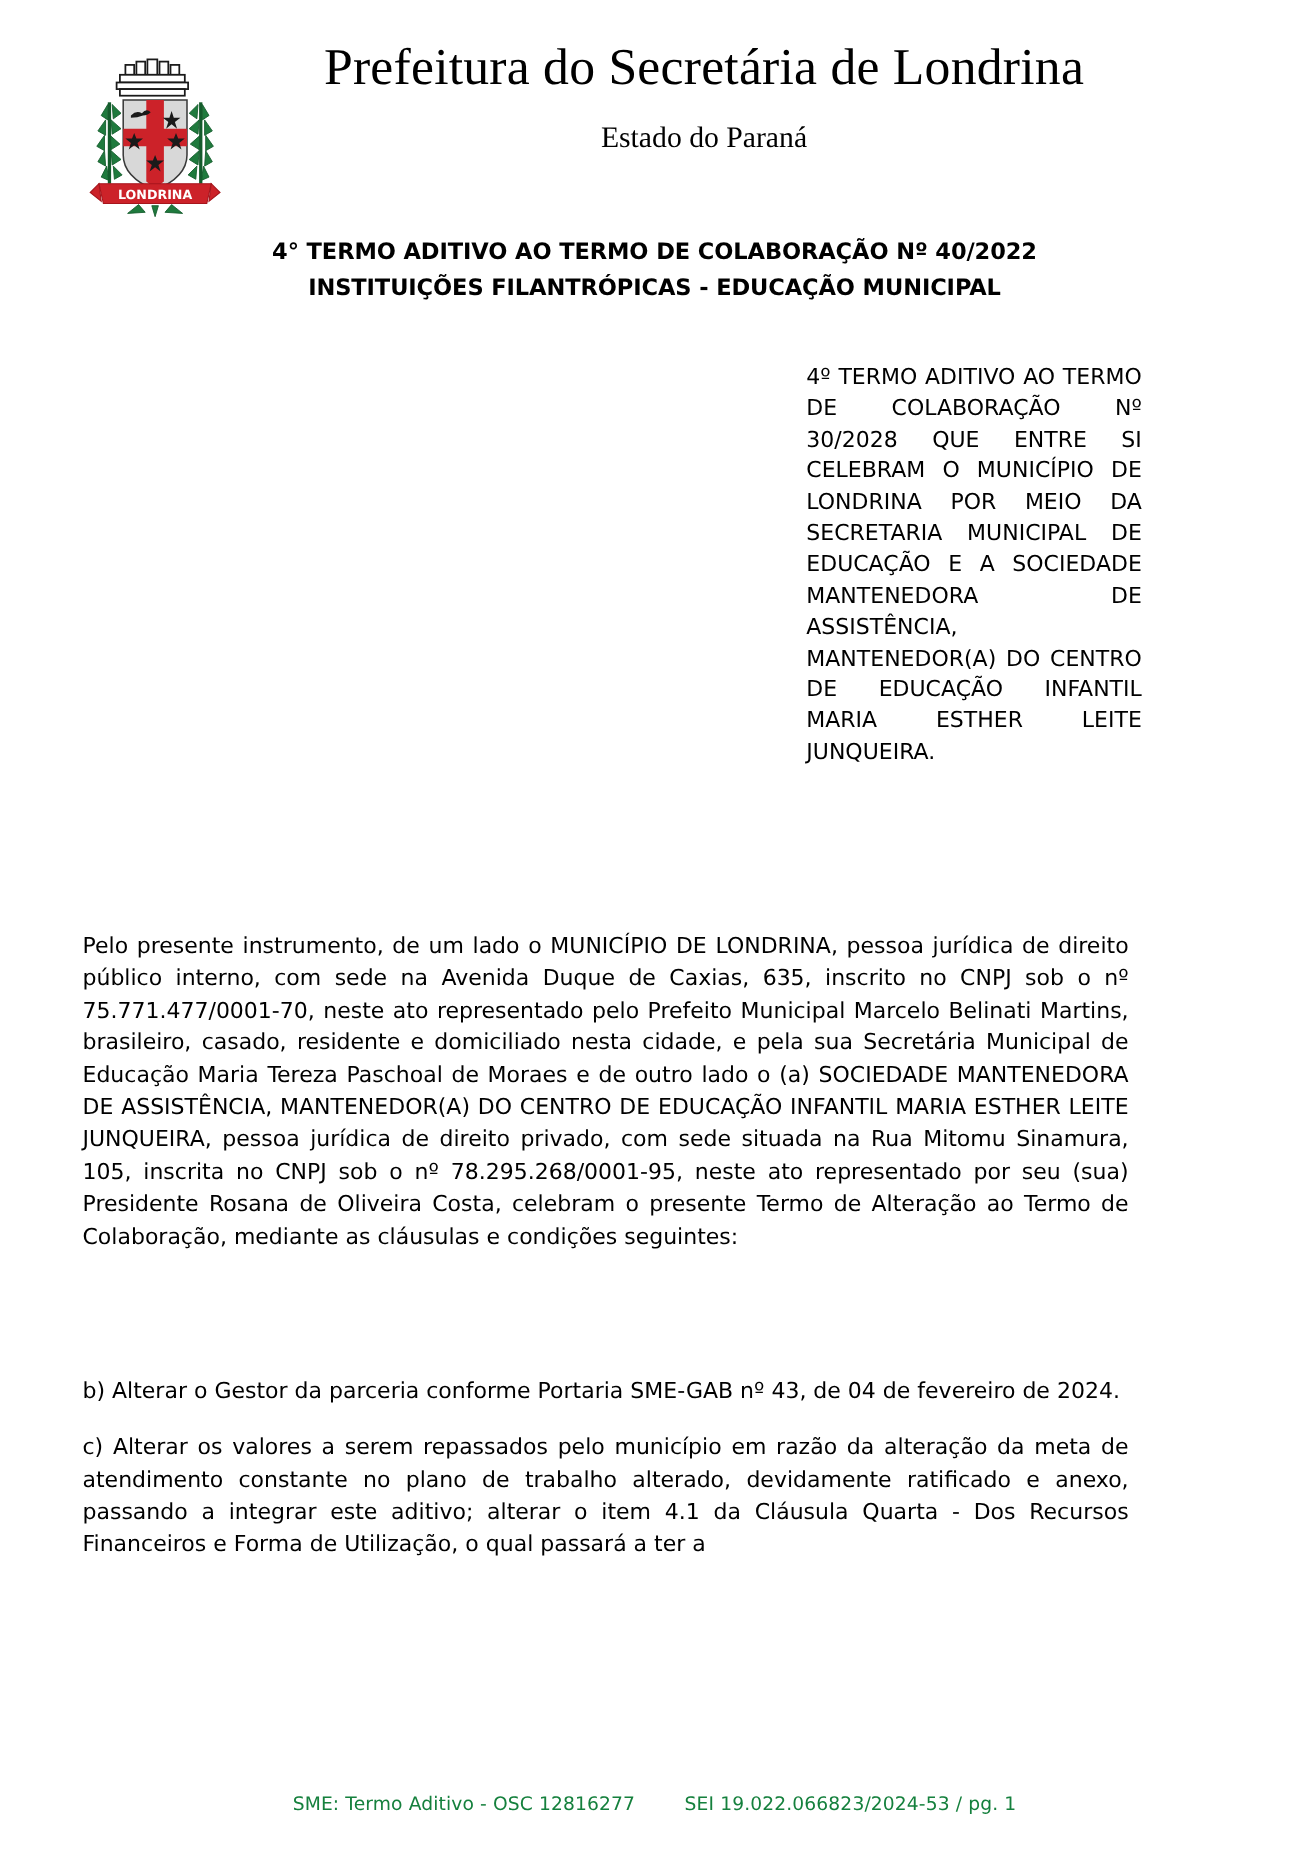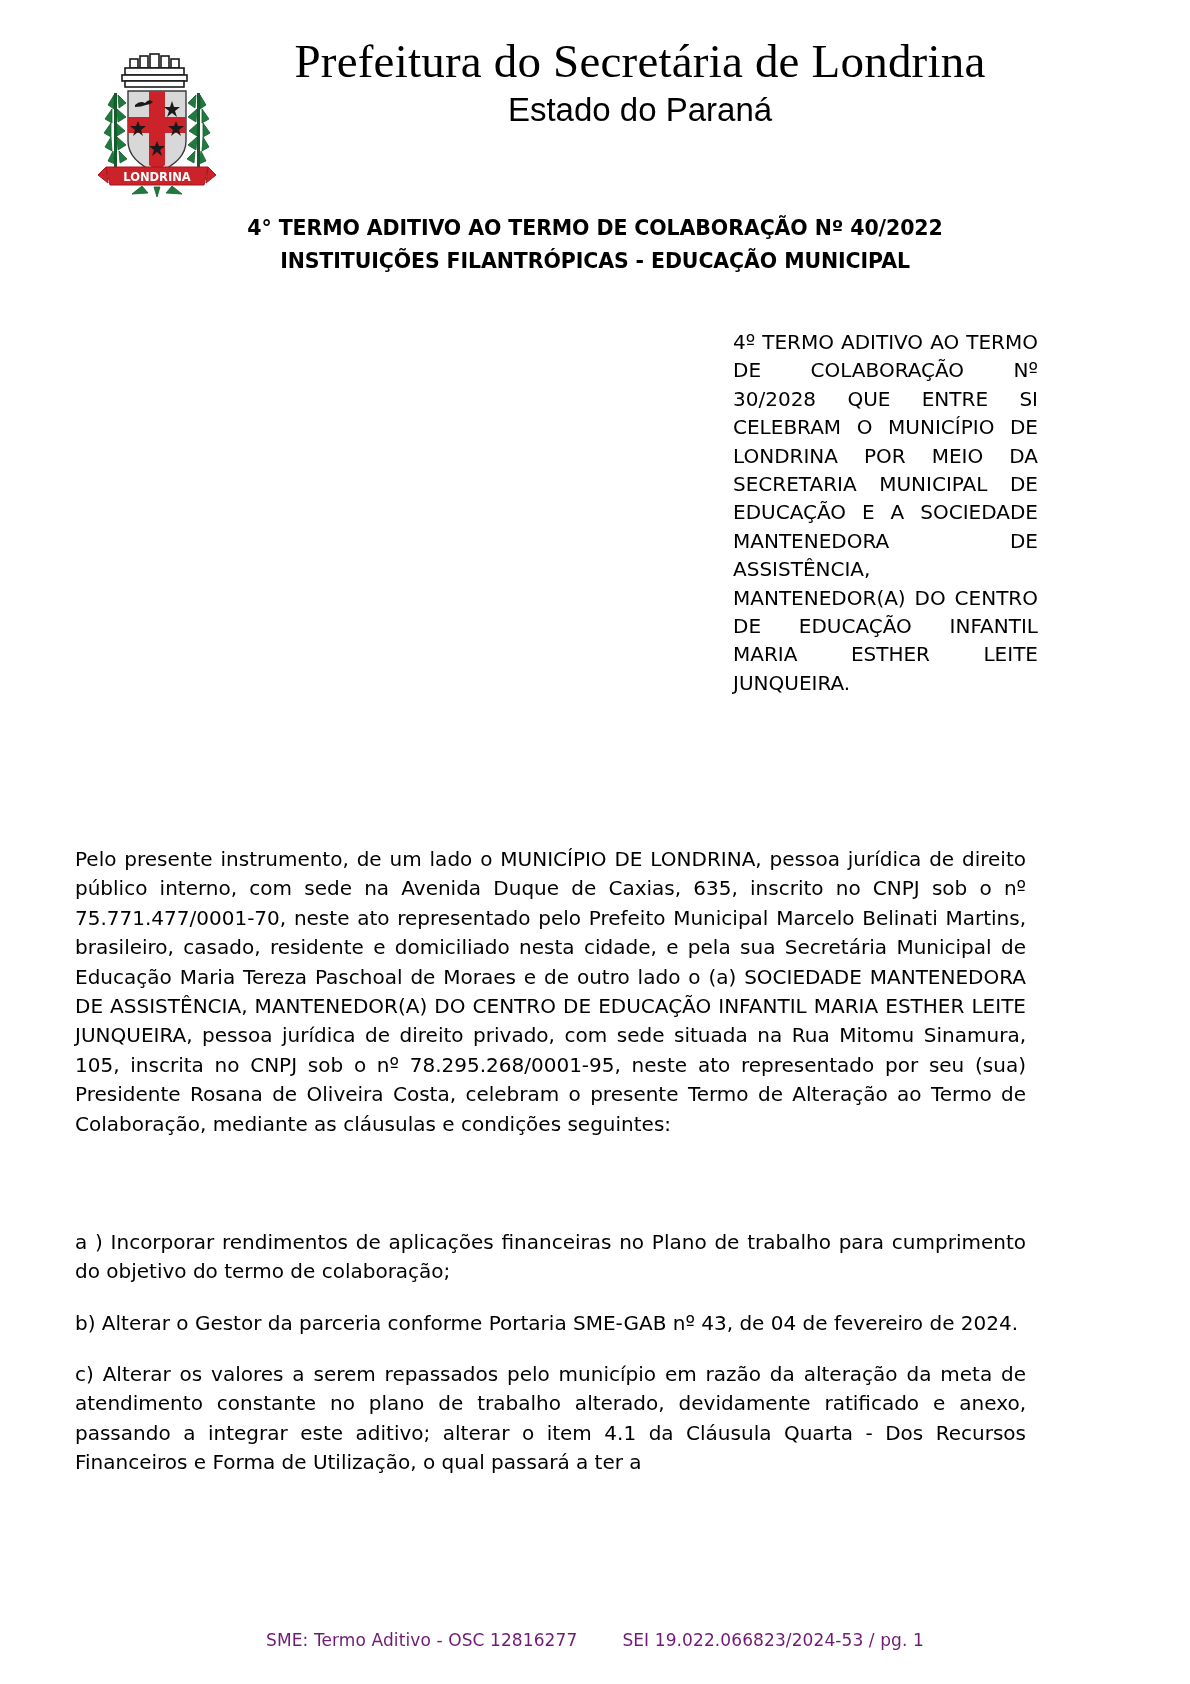--- a/index.html
+++ b/index.html
@@ -23,46 +23,46 @@
   
   .doc-header {
     position: absolute;
     left: 0;
     top: 34px;
     width: 1190px;
     height: 150px;
   }
   .brasao {
     position: absolute;
-    left: 92px;
+    left: 76px;
     top: 15px;
     width: 130px;
     height: 150px;
   }
   .header-titles {
     position: absolute;
     left: 240px;
     top: 0;
     width: 800px;
     text-align: center;
   }
   .header-line1 {
     font-family: "Liberation Serif", serif;
     font-size: 47px;
     line-height: 1.16;
     letter-spacing: 0.2px;
     color: #000;
     white-space: nowrap;
   }
   .header-line2 {
-    font-family: Liberation Sans, sans-serif;
-    font-size: 33px;
+    font-family: Liberation Serif, serif;
+    font-size: 27px;
     line-height: 1.25;
     color: #000;
-    margin-top: 0;
+    margin-top: 20px;
   }
 
   
   .title-block {
     position: absolute;
     left: 75px;
     top: 212px;
     width: 1040px;
     text-align: center;
   }
@@ -104,21 +104,21 @@
   .gap-lg { height: 45px; }
   .gap-md { height: 22px; }
 
   
   .footer {
     position: absolute;
     left: 0;
     top: 1630px;
     width: 1190px;
     text-align: center;
-    color: #701a75;
+    color: #15803d;
     font-size: 17px;
     letter-spacing: 0.1px;
   }
   .footer span { display: inline-block; }
   .footer .sep { width: 34px; }
 </style>
 </head>
 <body>
 
 <div class="page">
@@ -206,21 +206,20 @@
     <div class="title-line">INSTITUIÇÕES FILANTRÓPICAS - EDUCAÇÃO MUNICIPAL</div>
   </div>
 
   <div class="preamble">4º TERMO ADITIVO AO TERMO DE COLABORAÇÃO Nº 30/2028 QUE ENTRE SI CELEBRAM O MUNICÍPIO DE LONDRINA POR MEIO DA SECRETARIA MUNICIPAL DE EDUCAÇÃO E A SOCIEDADE MANTENEDORA DE ASSISTÊNCIA, MANTENEDOR(A) DO CENTRO DE EDUCAÇÃO INFANTIL MARIA ESTHER LEITE JUNQUEIRA.</div>
 
   <div class="body-text">
     <p>Pelo presente instrumento, de um lado o MUNICÍPIO DE LONDRINA, pessoa jurídica de direito público interno, com sede na Avenida Duque de Caxias, 635, inscrito no CNPJ sob o nº 75.771.477/0001-70, neste ato representado pelo Prefeito Municipal Marcelo Belinati Martins, brasileiro, casado, residente e domiciliado nesta cidade, e pela sua Secretária Municipal de Educação Maria Tereza Paschoal de Moraes  e de outro lado o (a) SOCIEDADE MANTENEDORA DE ASSISTÊNCIA, MANTENEDOR(A) DO CENTRO DE EDUCAÇÃO INFANTIL MARIA ESTHER LEITE JUNQUEIRA, pessoa jurídica de direito privado, com sede situada na Rua Mitomu Sinamura, 105, inscrita no CNPJ sob o nº 78.295.268/0001-95, neste ato representado por seu (sua) Presidente Rosana de Oliveira Costa, celebram o presente Termo de Alteração ao Termo de Colaboração, mediante as cláusulas e condições seguintes:</p>
     <div class="gap-lg"></div>
     <div class="gap-md"></div>
     <div class="gap-md"></div>
-    <p>a ) Incorporar rendimentos de aplicações financeiras no Plano de trabalho para cumprimento do objetivo do termo de colaboração;</p>
     <div class="gap-md"></div>
     <p>b) Alterar o Gestor da parceria conforme Portaria SME-GAB nº 43, de 04 de fevereiro de 2024.</p>
     <div class="gap-md"></div>
     <p>c) Alterar os valores a serem repassados pelo município em razão da alteração da meta de atendimento constante no plano de trabalho alterado, devidamente ratificado e anexo, passando a integrar este aditivo; alterar o item 4.1 da Cláusula Quarta - Dos Recursos Financeiros e Forma de Utilização, o qual passará a ter a</p>
   </div>
 
   <div class="footer">
     <span>SME: Termo Aditivo - OSC 12816277</span>
     <span class="sep"></span>
     <span>SEI 19.022.066823/2024-53 / pg. 1</span>

